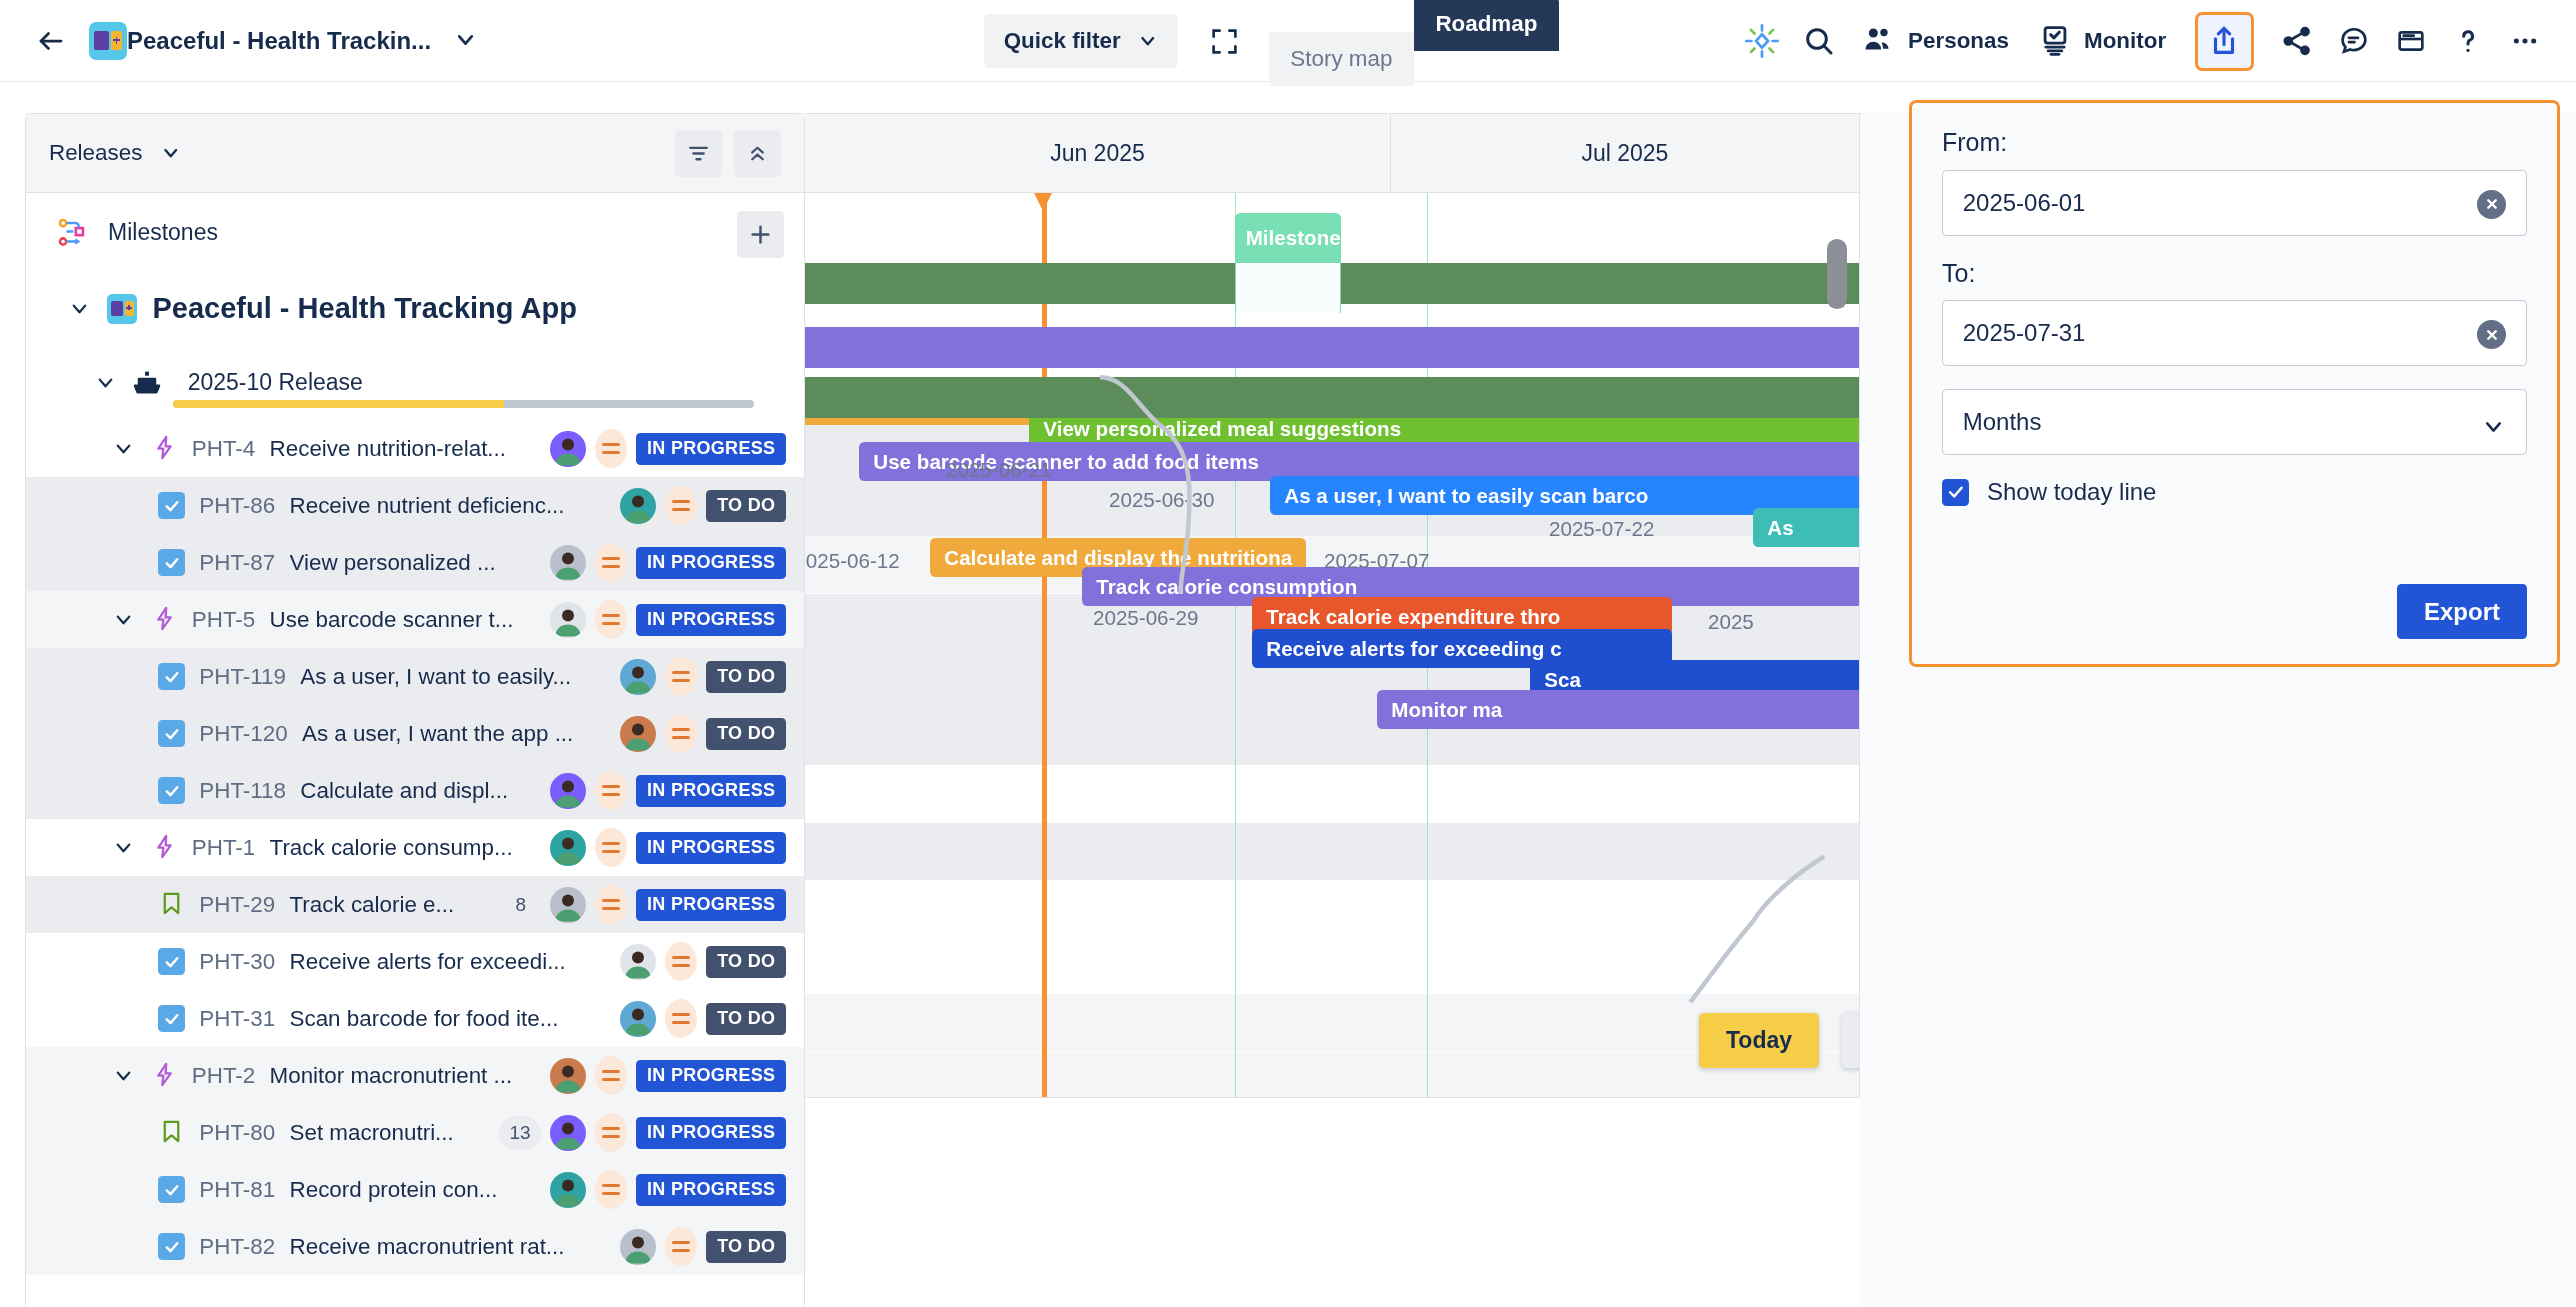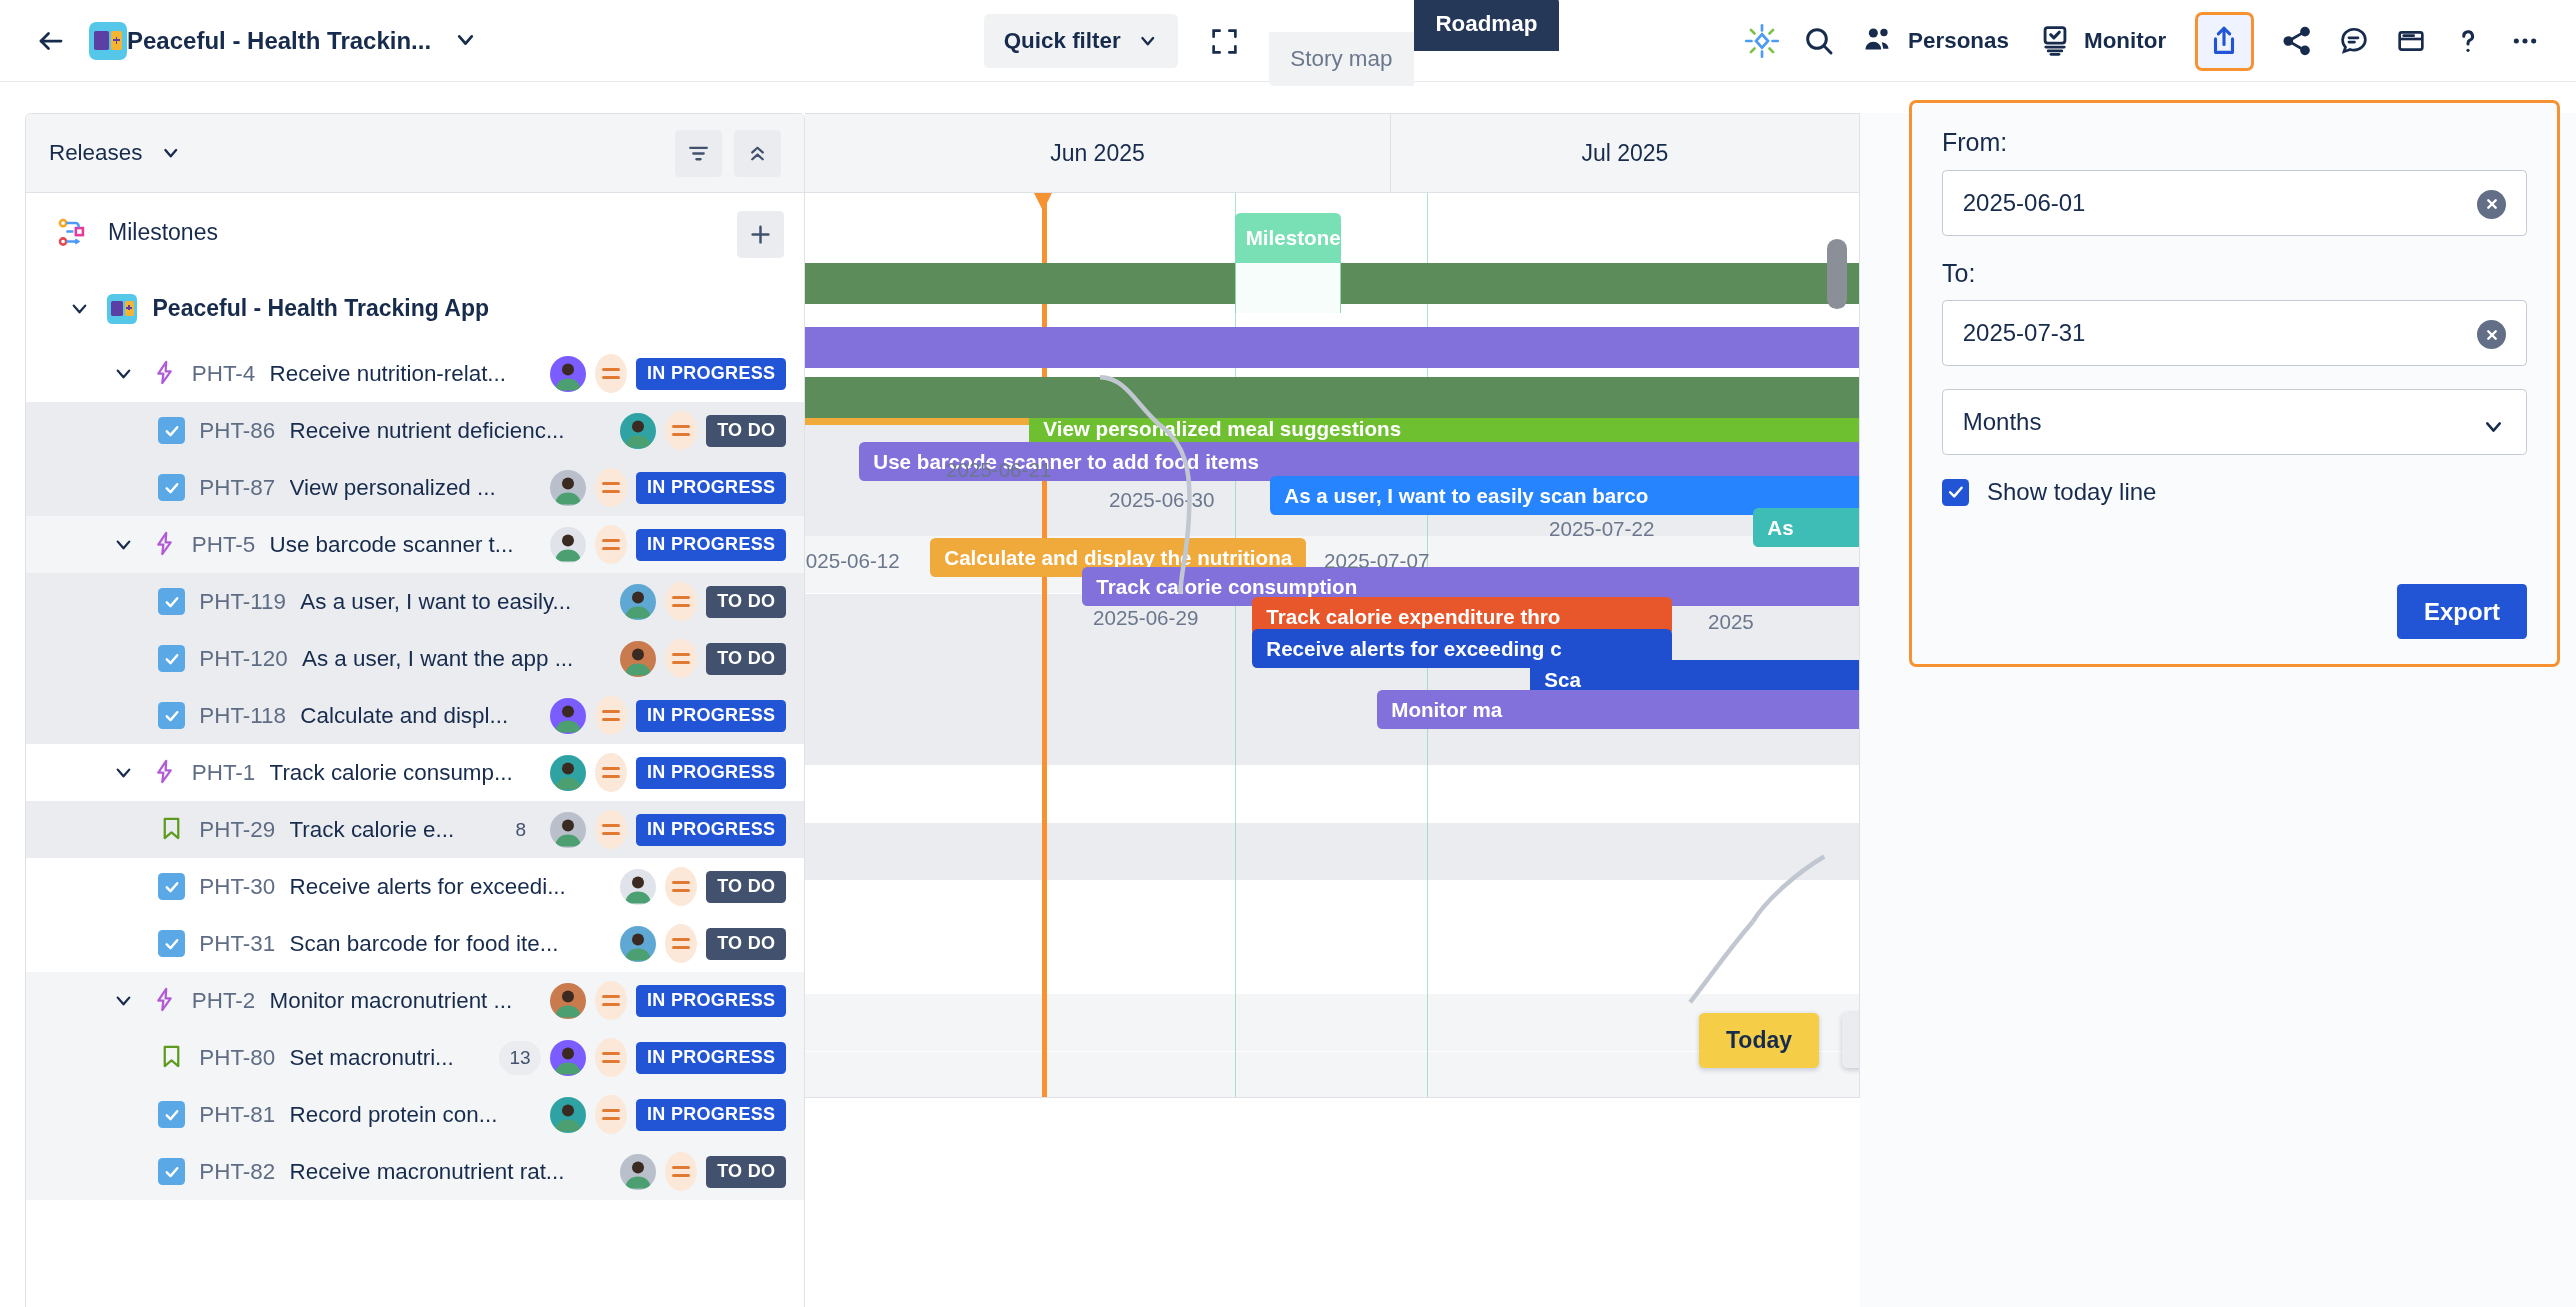--- a/index.html
+++ b/index.html
@@ -75,21 +75,21 @@
             display:flex;align-items:center;justify-content:center;cursor:pointer;}
 
   .twisty{ width:30px;height:30px;display:flex;align-items:center;justify-content:center;cursor:pointer;flex:0 0 auto;}
   .prow{ height:73px; }
   .prow .proj-icon{ width:30px;height:30px;border-radius:5.4px;margin-left:12.5px;}
   .prow .proj-icon .sq1{left:4.5px;top:7.2px;width:11.6px;height:15px;}
   .prow .proj-icon .sq2{left:18px;top:7.2px;width:9px;height:15px;}
   .prow .proj-icon .plus{left:19.7px;top:11.6px;width:5.4px;height:5.4px;}
   .prow .proj-icon .plus:before{left:1.8px;top:0;width:1.8px;height:5.4px;}
   .prow .proj-icon .plus:after{left:0;top:1.8px;width:5.4px;height:1.8px;}
-  .prow .t{ font-size:23px;font-weight:700;color:#172B4D;margin-left:16px;}
+  .prow .t{ font-size:29px;font-weight:700;color:#172B4D;margin-left:16px;}
 
   .relrow{ height:75px; position:relative;}
   .ship{ margin-left:10.7px; }
   .relname{ font-size:23px; color:#172B4D; margin-left:25px; font-weight:400;}
   .relbar{ position:absolute; left:147px; bottom:12.5px; width:581px; height:8px; background:#c1c7d0; border-radius:4.5px; overflow:hidden;}
   .relbar i{ display:block; height:100%; background:#F5CD47; }
   .key{ font-size:22.4px; color:#5E6C84; margin-left:14.3px; white-space:nowrap;}
   .summ{ font-size:22.4px; color:#172B4D; margin-left:14.3px; white-space:nowrap; overflow:hidden;}
   .rgt{ position:absolute; right:18px; display:flex; align-items:center; gap:9px;}
   .pts{ min-width:41px;height:34px;background:#ebecf0;border-radius:17px;display:flex;align-items:center;justify-content:center;
@@ -345,20 +345,38 @@
           </svg>
       </div>
       <div class="proj-icon">
           <div class="sq1"></div>
           <div class="sq2"></div>
           <div class="plus"></div>
         </div>
       <div class="t">Peaceful - Health Tracking App</div>
     </div>
 
+    <div class="row relrow white">
+      <div class="twisty" style="margin-left:64px">
+        <svg width="23" height="23" viewBox="0 0 24 24" fill="none" stroke="#172B4D" stroke-width="2.4" stroke-linecap="round" stroke-linejoin="round">
+            <polyline points="6,9 12,16 18,9"></polyline>
+          </svg>
+      </div>
+      <div class="ship">
+        <svg width="32" height="32" viewBox="0 0 24 24" fill="none" stroke="#172B4D" stroke-width="1.9" stroke-linejoin="round">
+            <path d="M3 15.5h18l-2 5H5z" fill="#172B4D"></path>
+            <path d="M6 15.5v-5h12v5" fill="#172B4D"></path>
+            <rect x="10.5" y="5" width="3" height="3" fill="#172B4D" stroke="none"></rect>
+          </svg>
+      </div>
+      <div class="relname">2025-10 Release</div>
+      <div class="relbar">
+          <i id="relfill" style="width: 57%;"></i>
+        </div>
+    </div>
 
     <div id="tree-rows">
         <div class="row white">
           <div class="twisty" style="margin-left:82px">
             <svg width="23" height="23" viewBox="0 0 24 24" fill="none" stroke="#172B4D" stroke-width="2.4" stroke-linecap="round" stroke-linejoin="round">
               <polyline points="6,9 12,16 18,9"></polyline>
             </svg>
           </div>
           <span style="margin-left:12.5px"><svg width="27" height="27" viewBox="0 0 24 24" fill="none" stroke="#B15CD6" stroke-width="2" stroke-linejoin="round">
               <path d="M13.5 2.5 L6.5 13 h4.5 l-1 8.5 L17.5 11 H13z"></path>

